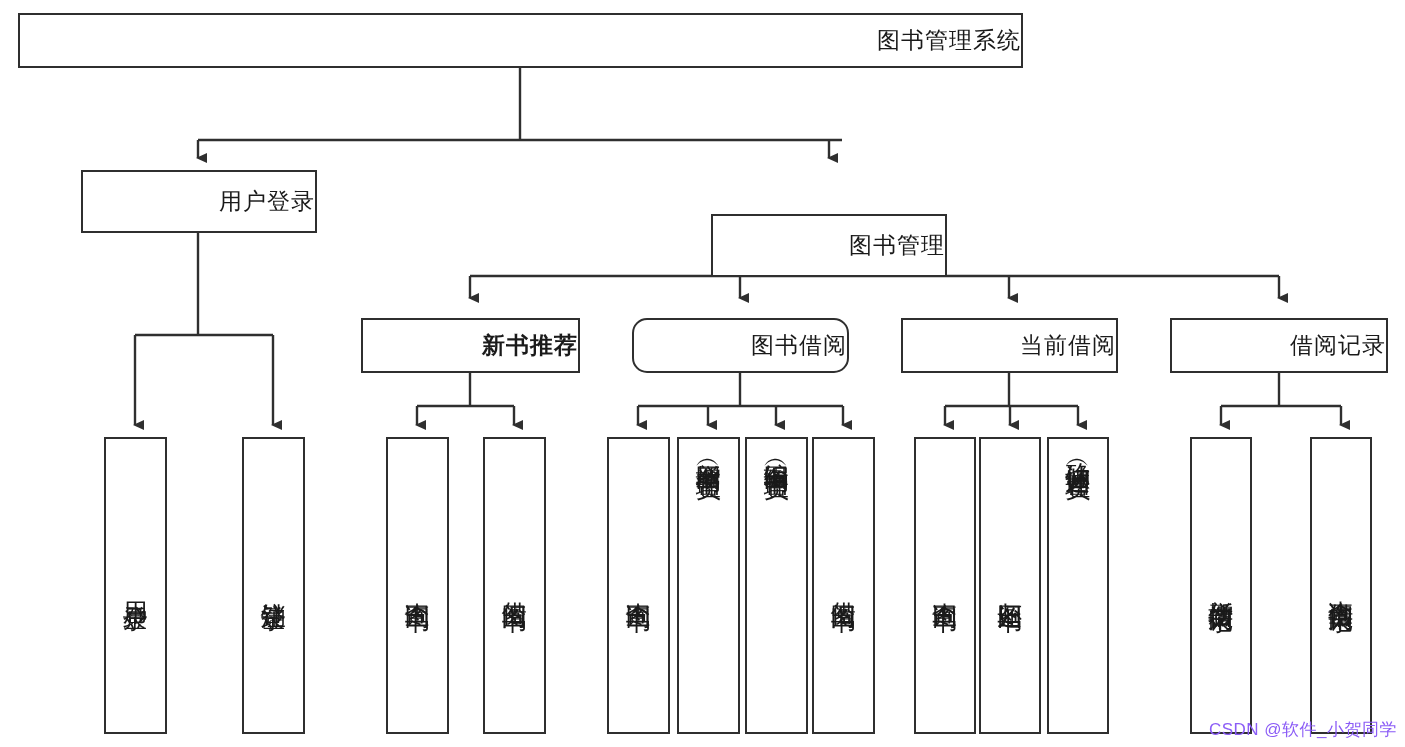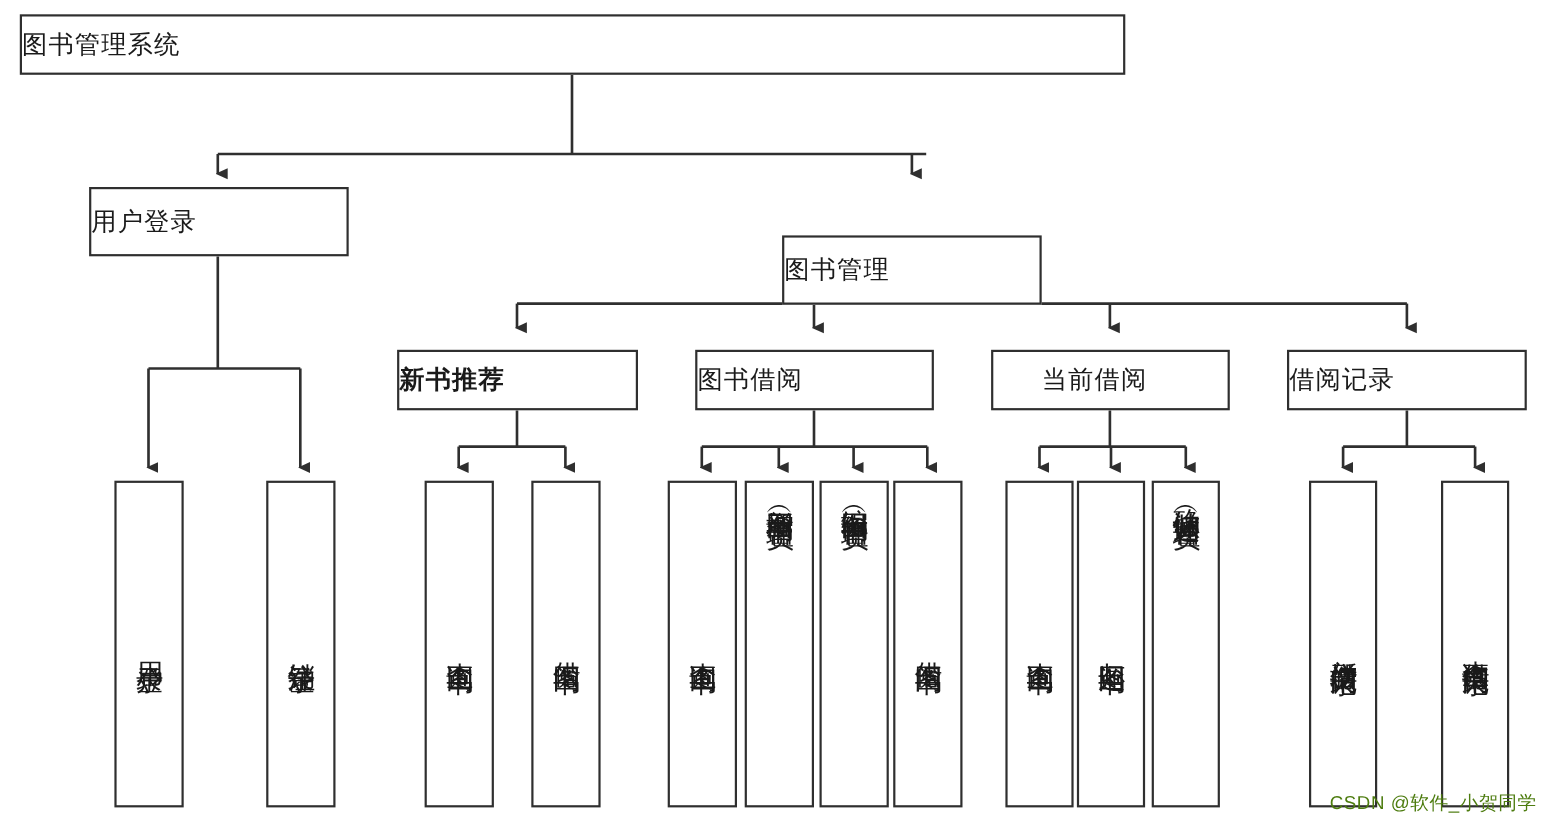--- a/index.html
+++ b/index.html
@@ -26,21 +26,21 @@
     height: 747px;
     pointer-events: none;
   }
   .node {
     position: absolute;
     box-sizing: border-box;
     background: #ffffff;
     border: 2px solid #2f2f2f;
     display: flex;
     align-items: center;
-    justify-content: flex-start;
+    justify-content: flex-end;
     color: #1a1a1a;
   }
   .node.horiz .label {
     font-size: 23px;
     line-height: 1.25;
     letter-spacing: 1px;
     white-space: nowrap;
   }
   .node.vert {
     align-items: flex-start;
@@ -58,21 +58,21 @@
   }
   .node.vert.centered {
     align-items: center;
     padding-top: 0;
   }
   #watermark {
     position: absolute;
     right: 8px;
     bottom: 6px;
     font-size: 17px;
-    color: #4d7c0f;
+    color: #8b5cf6;
     letter-spacing: 0.5px;
     white-space: nowrap;
     user-select: none;
   }
 </style>
 </head>
 <body>
 
 <div id="diagram-root">
 
@@ -133,21 +133,21 @@
   <div class="node horiz" style="left:81px; top:170px; width:236px; height:63px;">
     <span class="label">用户登录</span>
   </div>
   <div class="node horiz" style="left:711px; top:170px; width:236px; height:63px;margin-top:44px;">
     <span class="label">图书管理</span>
   </div>
 
   <div class="node horiz" style="left:361px; top:318px; width:219px; height:55px;font-weight:bold;">
     <span class="label">新书推荐</span>
   </div>
-  <div class="node horiz" style="left:632px; top:318px; width:217px; height:55px;">
+  <div class="node horiz" style="left:632px; top:318px; width:217px; height:55px;border-radius:15px;">
     <span class="label">图书借阅</span>
   </div>
   <div class="node horiz" style="left:901px; top:318px; width:217px; height:55px;padding-left:44px;">
     <span class="label">当前借阅</span>
   </div>
   <div class="node horiz" style="left:1170px; top:318px; width:218px; height:55px;">
     <span class="label">借阅记录</span>
   </div>
 
   <div class="node vert centered" style="left:104px; top:437px; width:63px; height:297px;">

